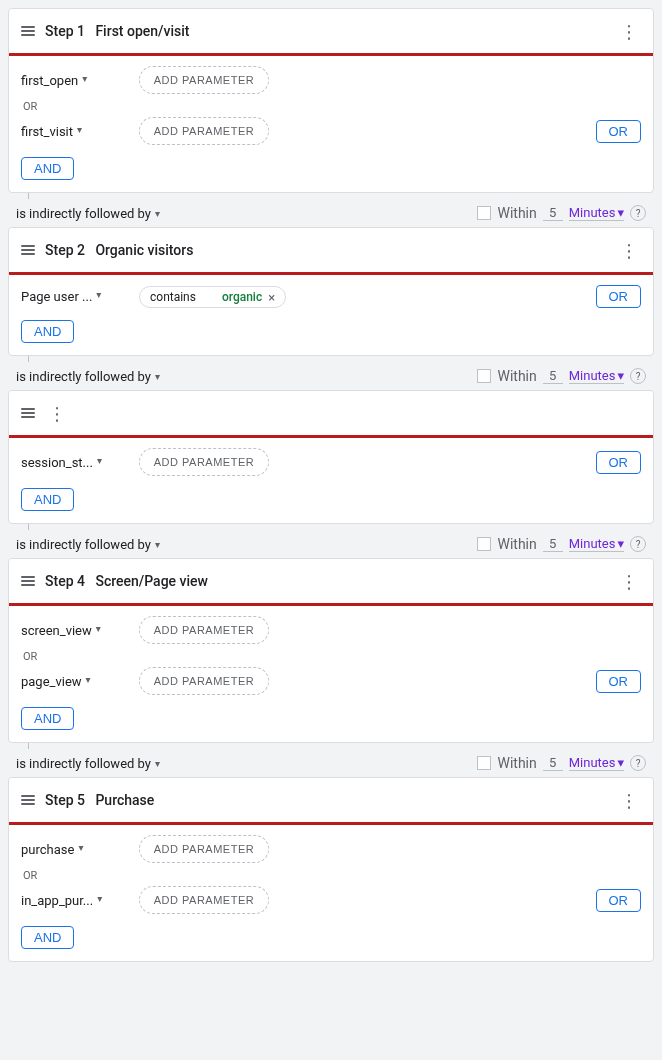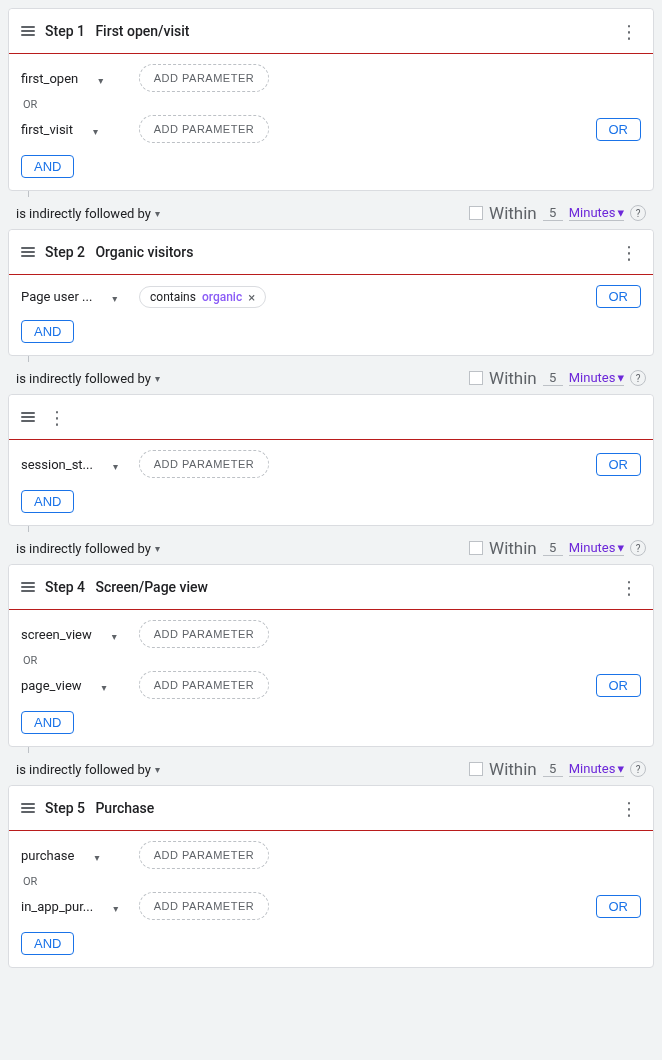--- a/index.html
+++ b/index.html
@@ -22,21 +22,21 @@
       background: #fff;
       border: 1px solid #dadce0;
       border-radius: 4px;
       margin-bottom: 0;
     }
 
     .step-header {
       display: flex;
       align-items: center;
       padding: 10px 12px;
-      border-bottom: 1px solid #b91c1c;
+      border-bottom: 3px solid #b91c1c;
       background: #fff;
       border-radius: 4px 4px 0 0;
     }
 
     .step-header-icon {
       display: flex;
       flex-direction: column;
       gap: 2px;
       margin-right: 10px;
       cursor: grab;
@@ -82,22 +82,22 @@
 
     .or-label {
       font-size: 11px;
       color: #5f6368;
       margin: 2px 0 4px 0;
       padding-left: 2px;
     }
 
     .event-select {
       display: flex;
-      align-items: flex-end;
-      gap: 20px;
+      align-items: flex-start;
+      gap: 4px;
       min-width: 110px;
       max-width: 130px;
     }
 
     .event-name {
       font-size: 13px;
       color: #202124;
       white-space: nowrap;
       overflow: hidden;
       text-overflow: ellipsis;
@@ -134,22 +134,23 @@
       border: 1px solid #dadce0;
       border-radius: 16px;
       padding: 3px 10px;
       font-size: 12px;
       color: #202124;
       background: none;
       gap: 6px;
     }
 
     .param-chip .chip-value {
-      color: #8b5cf6;
+      color: #15803d;
       font-weight: 500;
+      margin-left: 20px;
     }
 
     .param-chip .chip-close {
       color: #5f6368;
       cursor: pointer;
       font-size: 13px;
       line-height: 1;
     }
 
     .or-btn {
@@ -205,21 +206,21 @@
 
     .within-checkbox {
       width: 14px;
       height: 14px;
       border: 1.5px solid #bdc1c6;
       background: #fff;
       cursor: pointer;
     }
 
     .within-label {
-      font-size: 17px;
+      font-size: 14px;
       color: #5f6368;
     }
 
     .within-number {
       font-size: 13px;
       color: #5f6368;
       width: 20px;
       text-align: center;
       border-bottom: 1px solid #bdc1c6;
     }

